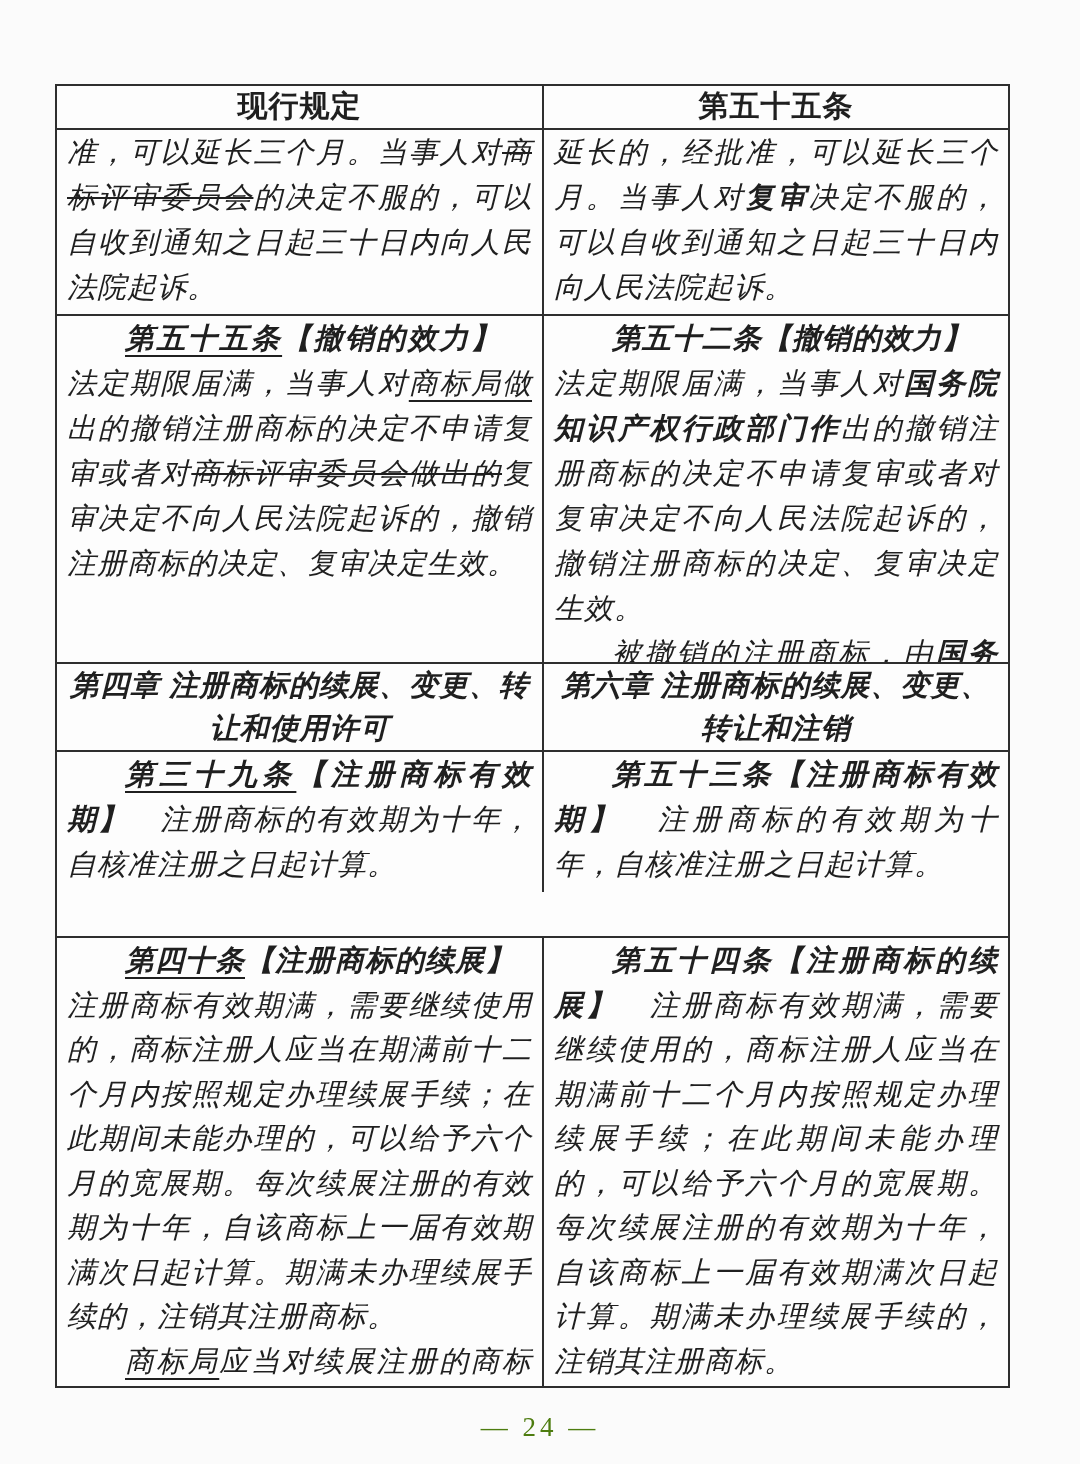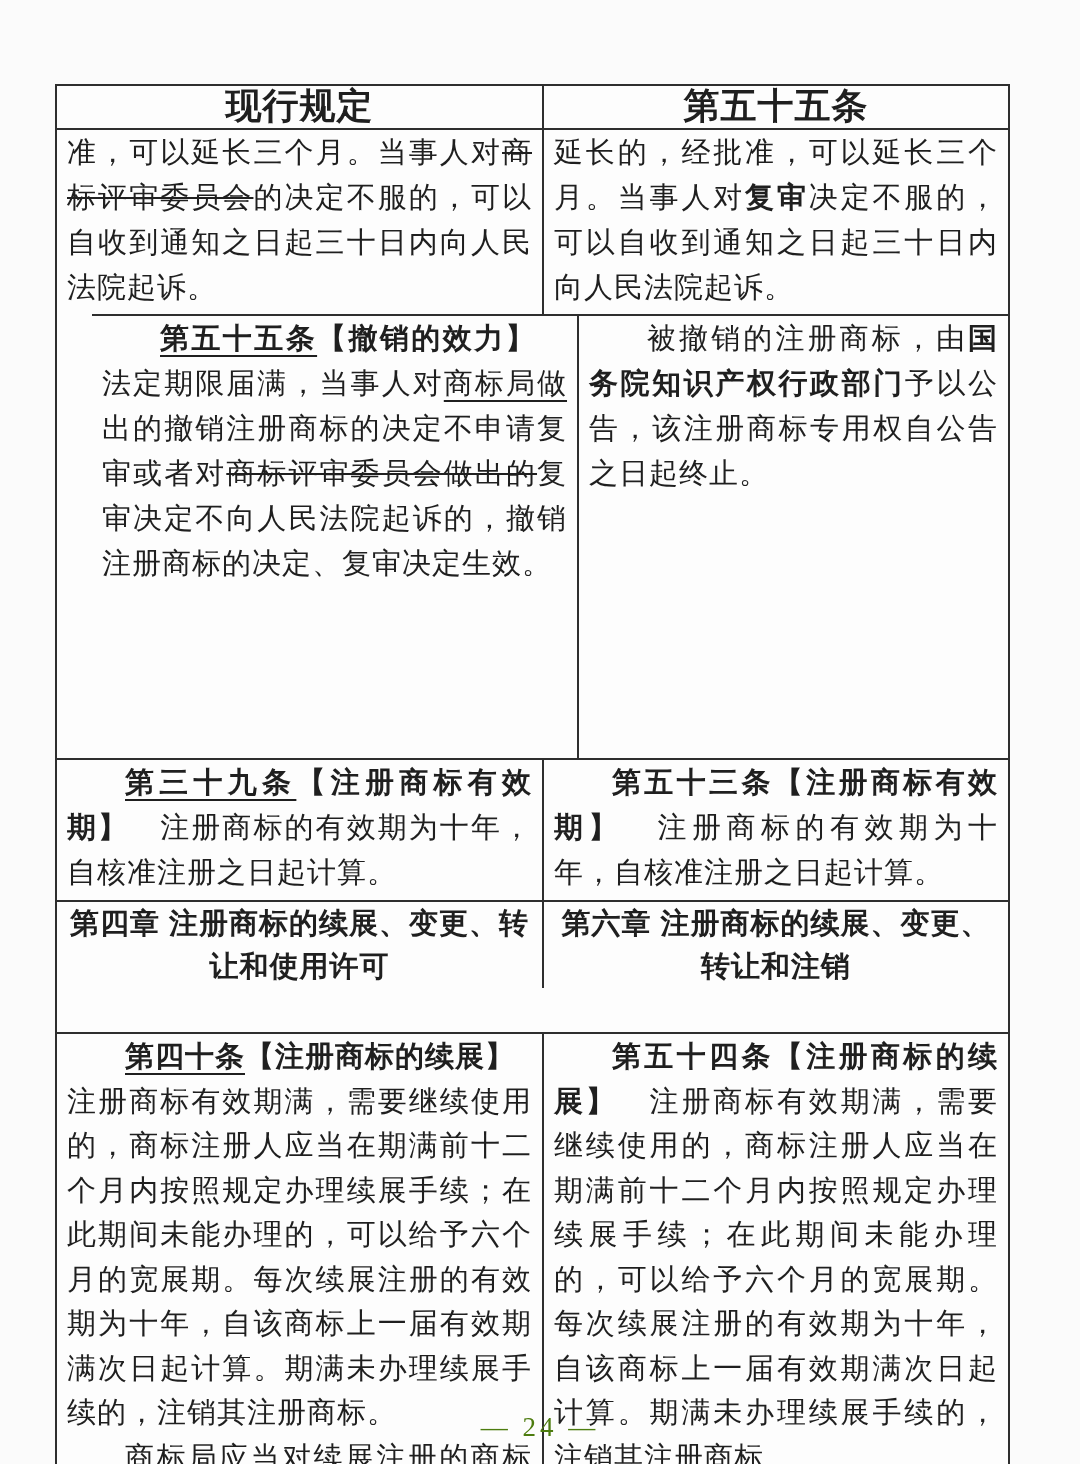--- a/index.html
+++ b/index.html
@@ -30,31 +30,31 @@
     font-size:29px;
     line-height:45px;
     letter-spacing:1px;
   }
   .t-cell.left { border-right:2px solid #2e2e2e; }
   .t-head { height:42px; }
   .t-head .t-cell {
     line-height:40px;
     text-align:center;
     font-weight:bold;
-    font-size:36px;
+    font-size:30px;
     font-family:"Liberation Sans","DejaVu Sans",sans-serif;
   }
   .r1 { height:186px; }
-  .r2 { height:444px;margin-left:35px; }
+  .r2 { height:348px; }
   .r3 { height:88px; }
   .r3 .t-cell { line-height:43px; }
   .r4 { height:142px; }
   .r5 { height:450px;margin-top:44px; }
   .r5 .t-cell { line-height:44.5px; }
-  .para { text-align:justify; }
+  .para { text-align:justify;font-style:italic; }
   .para.indent { text-indent:2em; }
   .t-row.chapter .para {
     text-align:center;
     text-indent:0;
     font-weight:bold;
   }
   .t-row.chapter .t-cell {
     font-family:"Liberation Sans","DejaVu Sans",sans-serif;
   }
   .seg-b {
@@ -101,37 +101,38 @@
         </div>
         <div class="t-cell">
           <p class="para"><span class="seg-n">延长的，经批准，可以延长三个月。当事人对</span><span class="seg-b">复审</span><span class="seg-n">决定不服的，可以自收到通知之日起三十日内向人民法院起诉。</span></p>
         </div>
       </div>
       <div class="t-row r2">
         <div class="t-cell left">
           <p class="para indent"><span class="seg-bu">第五十五条</span><span class="seg-b">【撤销的效力】</span><span class="seg-n">　法定期限届满，当事人对</span><span class="seg-u">商标局做</span><span class="seg-n">出的撤销注册商标的决定不申请复审或者对</span><span class="seg-strike">商标评审委员会做出的</span><span class="seg-n">复审决定不向人民法院起诉的，撤销注册商标的决定、复审决定生效。</span></p>
         </div>
         <div class="t-cell">
+          <p class="para indent"><span class="seg-b">第五十二条【撤销的效力】</span><span class="seg-n">　法定期限届满，当事人对</span><span class="seg-b">国务院知识产权行政部门作</span><span class="seg-n">出的撤销注册商标的决定不申请复审或者对复审决定不向人民法院起诉的，撤销注册商标的决定、复审决定生效。</span></p>
           <p class="para indent"><span class="seg-n">被撤销的注册商标，由</span><span class="seg-b">国务院知识产权行政部门</span><span class="seg-n">予以公告，该注册商标专用权自公告之日起终止。</span></p>
+        </div>
+      </div>
+      <div class="t-row r3 chapter">
+        <div class="t-cell left">
+          <p class="para"><span class="seg-b">第四章 注册商标的续展、变更、转让和使用许可</span></p>
+        </div>
+        <div class="t-cell">
+          <p class="para"><span class="seg-b">第六章 注册商标的续展、变更、转让和注销</span></p>
         </div>
       </div>
       <div class="t-row r4">
         <div class="t-cell left">
           <p class="para indent"><span class="seg-bu">第三十九条</span><span class="seg-b">【注册商标有效期】</span><span class="seg-n">　注册商标的有效期为十年，自核准注册之日起计算。</span></p>
         </div>
         <div class="t-cell">
           <p class="para indent"><span class="seg-b">第五十三条【注册商标有效期】</span><span class="seg-n">　注册商标的有效期为十年，自核准注册之日起计算。</span></p>
-        </div>
-      </div>
-      <div class="t-row r3 chapter">
-        <div class="t-cell left">
-          <p class="para"><span class="seg-b">第四章 注册商标的续展、变更、转让和使用许可</span></p>
-        </div>
-        <div class="t-cell">
-          <p class="para"><span class="seg-b">第六章 注册商标的续展、变更、转让和注销</span></p>
         </div>
       </div>
       <div class="t-row r5">
         <div class="t-cell left">
           <p class="para indent"><span class="seg-bu">第四十条</span><span class="seg-b">【注册商标的续展】</span><span class="seg-n">　注册商标有效期满，需要继续使用的，商标注册人应当在期满前十二个月内按照规定办理续展手续；在此期间未能办理的，可以给予六个月的宽展期。每次续展注册的有效期为十年，自该商标上一届有效期满次日起计算。期满未办理续展手续的，注销其注册商标。</span></p>
           <p class="para indent"><span class="seg-u">商标局</span><span class="seg-n">应当对续展注册的商标予</span></p>
         </div>
         <div class="t-cell">
           <p class="para indent"><span class="seg-b">第五十四条【注册商标的续展】</span><span class="seg-n">　注册商标有效期满，需要继续使用的，商标注册人应当在期满前十二个月内按照规定办理续展手续；在此期间未能办理的，可以给予六个月的宽展期。每次续展注册的有效期为十年，自该商标上一届有效期满次日起计算。期满未办理续展手续的，注销其注册商标。</span></p>
           <p class="para indent"></p>

